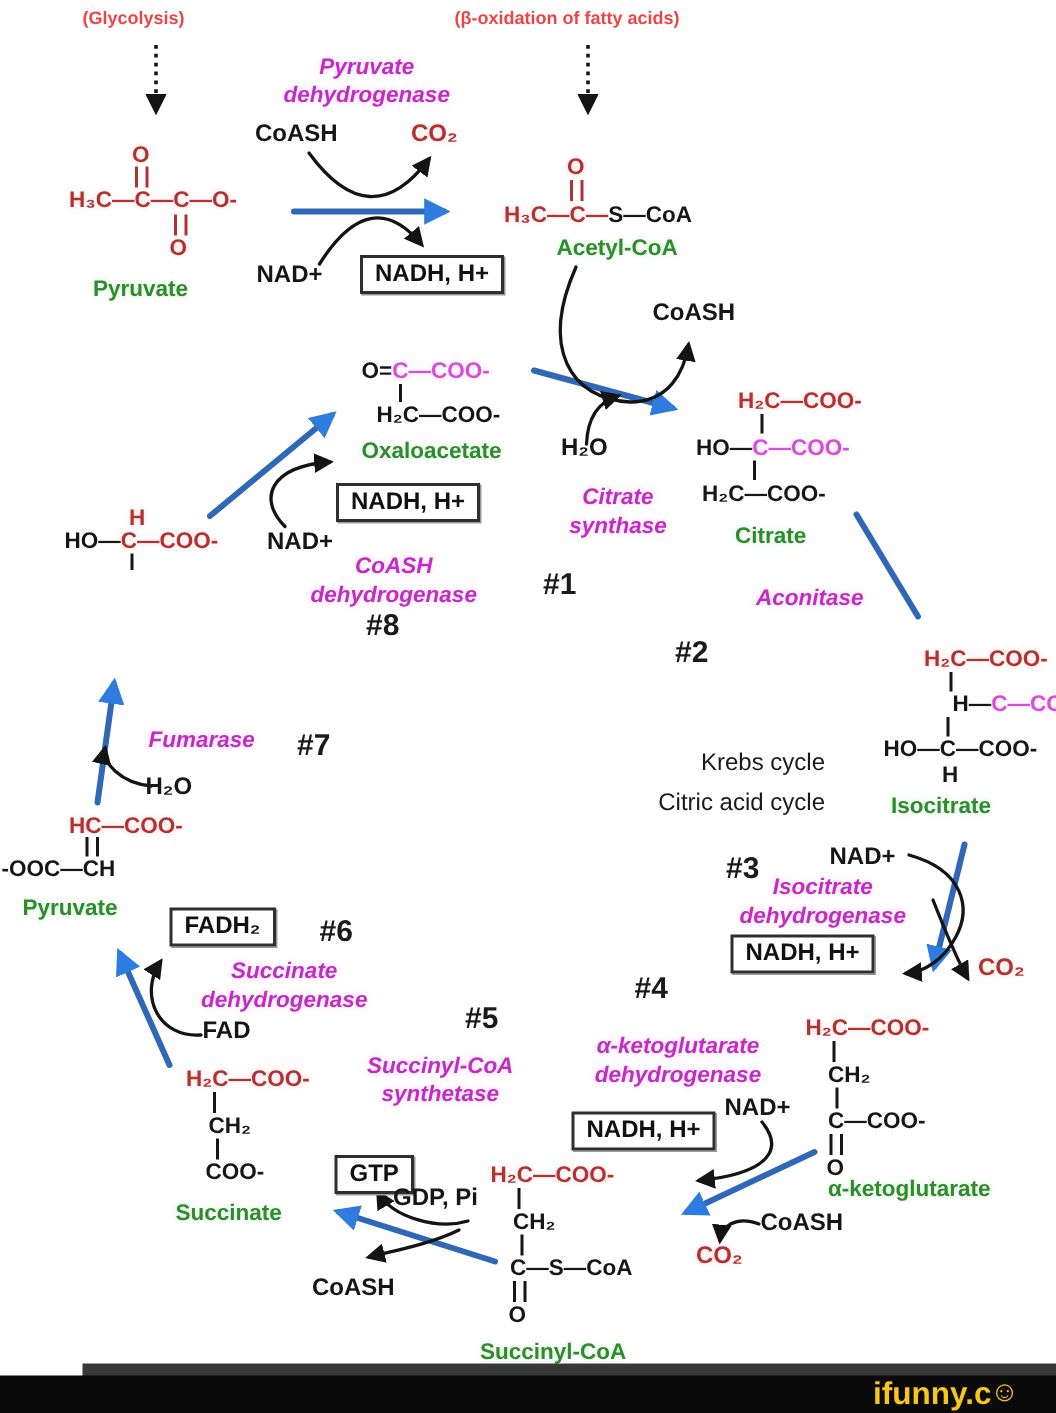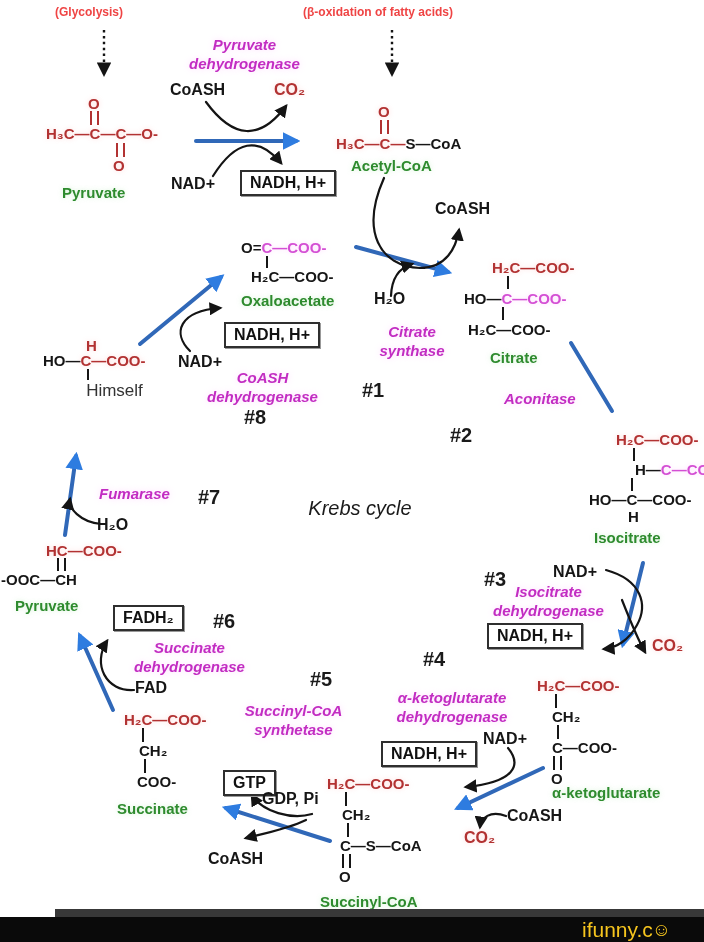--- a/index.html
+++ b/index.html
@@ -13,31 +13,31 @@
   .rd{color:var(--structure-red);text-shadow:0 0 5px rgba(255,150,150,.35)}
   .mg{color:var(--magenta-structure);text-shadow:0 0 5px rgba(255,160,255,.4)}
   .gr{font-weight:bold;font-size:15px;color:var(--green);text-shadow:0 0 5px rgba(140,220,140,.35)}
   .enz{font-weight:bold;font-style:italic;font-size:15px;line-height:19px;text-align:center;
        color:var(--magenta-enzyme);text-shadow:0 0 6px rgba(255,170,255,.45)}
   .num{font-size:20px;font-weight:600;color:#1a1a1a}
   .bx{border:2px solid #2f2f2f;background:#fff;padding:2px 8px;font-weight:bold;font-size:16px;color:#111;box-shadow:1px 1px 0 #999}
   .vb{position:absolute;width:2px;background:#161616;z-index:2}
   .db{position:absolute;width:5px;border-left:2px solid #161616;border-right:2px solid #161616;z-index:2}
   .db.rb{border-color:var(--structure-red)}
-  .ttl{font-style:italic;font-size:20px;line-height:27px;color:#1a1a1a;text-align:center}
+  .ttl{font-size:16px;line-height:27px;color:#1a1a1a;text-align:right}
   .meme{font-size:17px;line-height:20px;color:#333;text-align:center}
   .shaft{stroke:var(--blue-arrow);stroke-width:4;fill:none;stroke-linecap:round}
   .curve{stroke:#141414;stroke-width:2.2;fill:none;stroke-linecap:round}
   .dotted{stroke:#141414;stroke-width:2.4;fill:none;stroke-dasharray:2.5 3.4}
   .bluehead{fill:var(--blue-head)}
   .blackhead{fill:#141414}
   #graybar{position:absolute;left:55px;top:909px;width:649px;height:10px;background:#383838;z-index:3}
   #blackbar{position:absolute;left:0;top:917px;width:704px;height:25px;background:#0a0a0a;z-index:3}
-  #logo{position:absolute;left:582px;top:918px;z-index:4;font-weight:normal;font-size:21px;
-        color:var(--logo-yellow);letter-spacing:0;display:flex;align-items:center}
+  #logo{position:absolute;left:582px;top:918px;z-index:4;font-weight:bold;font-size:21px;
+        color:var(--logo-yellow);letter-spacing:0;display:flex;}
   #logo .smile{font-size:19px;margin-left:-1px}
 </style>
 </head>
 <body>
 
 <svg id="arrows" width="704" height="942">
   <defs>
     <marker id="mB" viewBox="0 0 10 10" refX="8" refY="5" markerWidth="6" markerHeight="6" orient="auto-start-reverse">
       <path d="M0,0 L10,5 L0,10 z" class="blackhead"></path>
     </marker>
@@ -72,33 +72,34 @@
   <path d="M306,820 C288,829 262,834 246,838" class="curve" marker-end="url(#mB)"></path>
   <path d="M134,690 C106,692 92,664 107,641" class="curve" marker-end="url(#mB)"></path>
   <path d="M101,524 C80,522 68,508 70,499" class="curve" marker-end="url(#mB)"></path>
 </svg>
 
 <div class="abs hdr" style="left:55px;top:5px">(Glycolysis)</div>
 <div class="abs hdr" style="left:303px;top:5px">(β-oxidation of fatty acids)</div>
 
 <div class="abs ttl" style="left:170px;top:495px;width:380px">
   <div>Krebs cycle</div>
+  <div>Citric acid cycle</div>
 </div>
 
 <div class="abs st rd" style="left:88px;top:95px">O</div>
 <div class="db rb" style="left:90px;top:111px;height:14px"></div>
 <div class="abs st rd" style="left:46px;top:125px">H₃C—C—C—O-</div>
 <div class="db rb" style="left:116px;top:143px;height:14px"></div>
 <div class="abs st rd" style="left:113px;top:157px">O</div>
 <div class="abs gr" style="left:62px;top:184px">Pyruvate</div>
 
 <div class="abs st rd" style="left:378px;top:103px">O</div>
 <div class="db rb" style="left:380px;top:120px;height:14px"></div>
 <div class="abs st" style="left:336px;top:135px"><span class="rd">H₃C—C—</span><span>S—CoA</span></div>
-<div class="abs gr" style="left:351px;top:157px">Acetyl-CoA</div>
+<div class="abs gr" style="left:371px;top:157px">Acetyl-CoA</div>
 
 <div class="abs enz" style="left:182px;top:35px;width:125px">
   <div>Pyruvate</div>
   <div>dehydrogenase</div>
 </div>
 <div class="abs bk" style="left:170px;top:81px">CoASH</div>
 <div class="abs bk rd" style="left:274px;top:81px">CO₂</div>
 <div class="abs bk" style="left:171px;top:175px">NAD+</div>
 <div class="abs bx" style="left:240px;top:170px">NADH, H+</div>
 
@@ -208,21 +209,20 @@
 <div class="abs gr" style="left:15px;top:597px">Pyruvate</div>
 
 <div class="abs enz" style="left:99px;top:484px">Fumarase</div>
 <div class="abs num" style="left:198px;top:486px">#7</div>
 <div class="abs bk" style="left:97px;top:516px">H₂O</div>
 
 <div class="abs st rd" style="left:86px;top:337px">H</div>
 <div class="abs st" style="left:43px;top:352px"><span>HO—</span><span class="rd">C—COO-</span></div>
 <div class="vb" style="left:87px;top:369px;height:11px"></div>
 <div class="abs meme" style="left:47px;top:381px;width:135px">
-  <div>Himself</div>
 </div>
 
 <div id="graybar"></div>
 <div id="blackbar"></div>
 <div id="logo">
   <span>ifunny.c</span>
   <span class="smile">☺</span>
 </div>
 
 </body></html>

